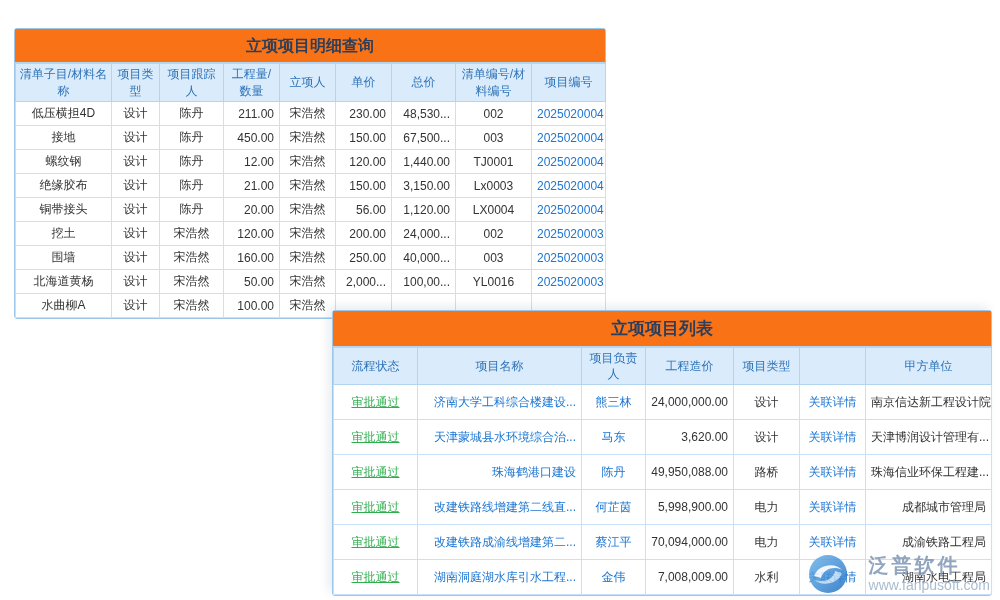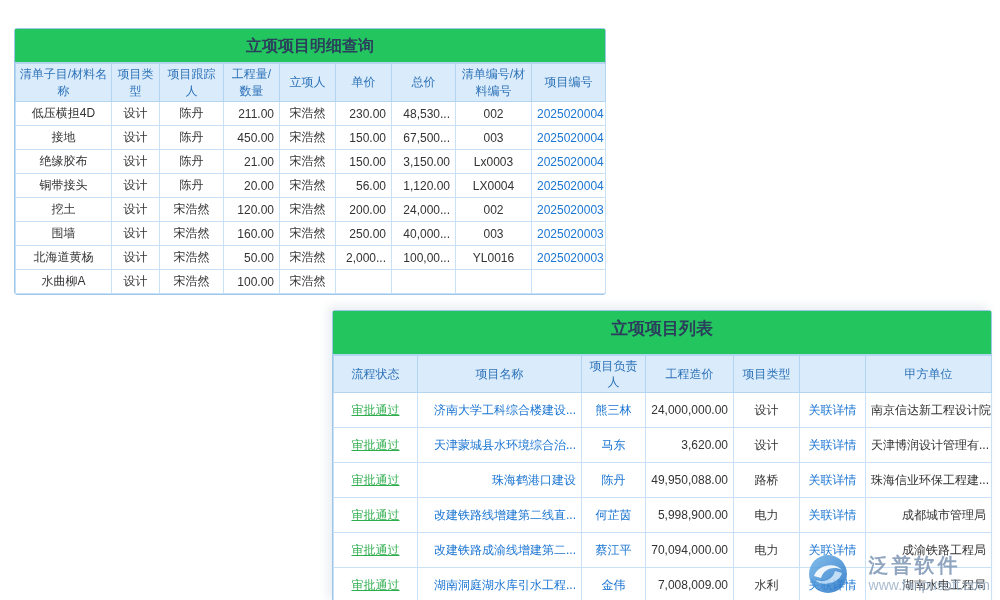--- a/index.html
+++ b/index.html
@@ -4,23 +4,23 @@
 <style>
   * { margin:0; padding:0; box-sizing:border-box; }
   html,body { background:#fff; }
   body { font-family:"Liberation Sans","DejaVu Sans",sans-serif; }
   .stage { position:relative; width:1000px; height:600px; background:#fff; overflow:hidden; }
 
   .panel { position:absolute; background:#fff; border:1px solid #9dc6e8; border-radius:3px; }
   .panel1 { left:14px; top:28px; width:592px; }
   .panel2 { left:332px; top:310px; width:660px; box-shadow:-4px -4px 10px rgba(70,110,150,.12); }
 
-  .panel-title { text-align:center; font-weight:bold; color:#2b3f5c; border-bottom:1px solid #b3d5f0; background:#22c55e; }
+  .panel-title { text-align:center; font-weight:bold; color:#2b3f5c; border-bottom:1px solid #b3d5f0; background:#f97316; }
   .panel1 .panel-title { height:34px; line-height:34px; font-size:16px; }
-  .panel2 .panel-title { height:44px; line-height:36px; font-size:17px; }
+  .panel2 .panel-title { height:36px; line-height:36px; font-size:17px; }
 
   table { border-collapse:collapse; table-layout:fixed; width:100%; }
   th { background:#daecfb; color:#2e72b8; font-weight:normal; font-size:12px;
        border:1px solid #b3d5f0; padding:2px; line-height:1.35; }
   td { font-size:12px; color:#333; border:1px solid #c9e1f6; padding:1px 5px;
        white-space:nowrap; overflow:hidden; text-align:center; }
   .panel1 th { height:38px; }
   .panel1 td { height:24px; }
   .panel2 th { height:34px; }
   .panel2 td { height:35px; }
@@ -87,20 +87,31 @@
             <td class="c">设计</td>
             <td class="c">陈丹</td>
             <td class="r">450.00</td>
             <td class="c">宋浩然</td>
             <td class="r">150.00</td>
             <td class="r">67,500...</td>
             <td class="c">003</td>
             <td class="c link">2025020004</td>
           </tr>
           <tr>
+            <td class="c">螺纹钢</td>
+            <td class="c">设计</td>
+            <td class="c">陈丹</td>
+            <td class="r">12.00</td>
+            <td class="c">宋浩然</td>
+            <td class="r">120.00</td>
+            <td class="r">1,440.00</td>
+            <td class="c">TJ0001</td>
+            <td class="c link">2025020004</td>
+          </tr>
+          <tr>
             <td class="c">绝缘胶布</td>
             <td class="c">设计</td>
             <td class="c">陈丹</td>
             <td class="r">21.00</td>
             <td class="c">宋浩然</td>
             <td class="r">150.00</td>
             <td class="r">3,150.00</td>
             <td class="c">Lx0003</td>
             <td class="c link">2025020004</td>
           </tr>

